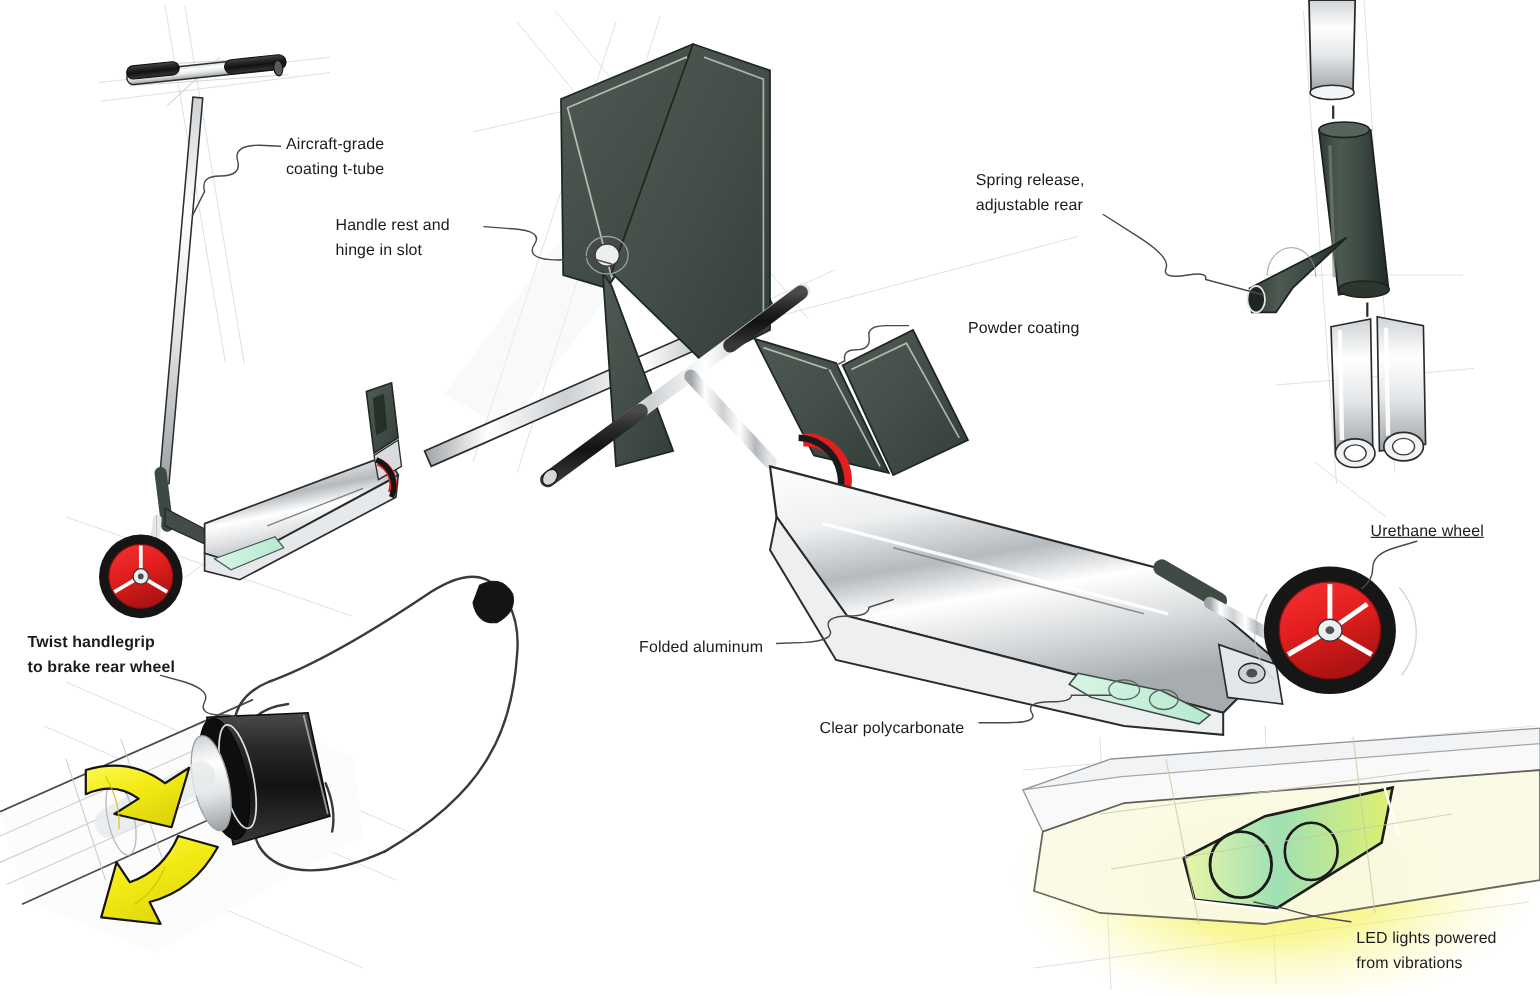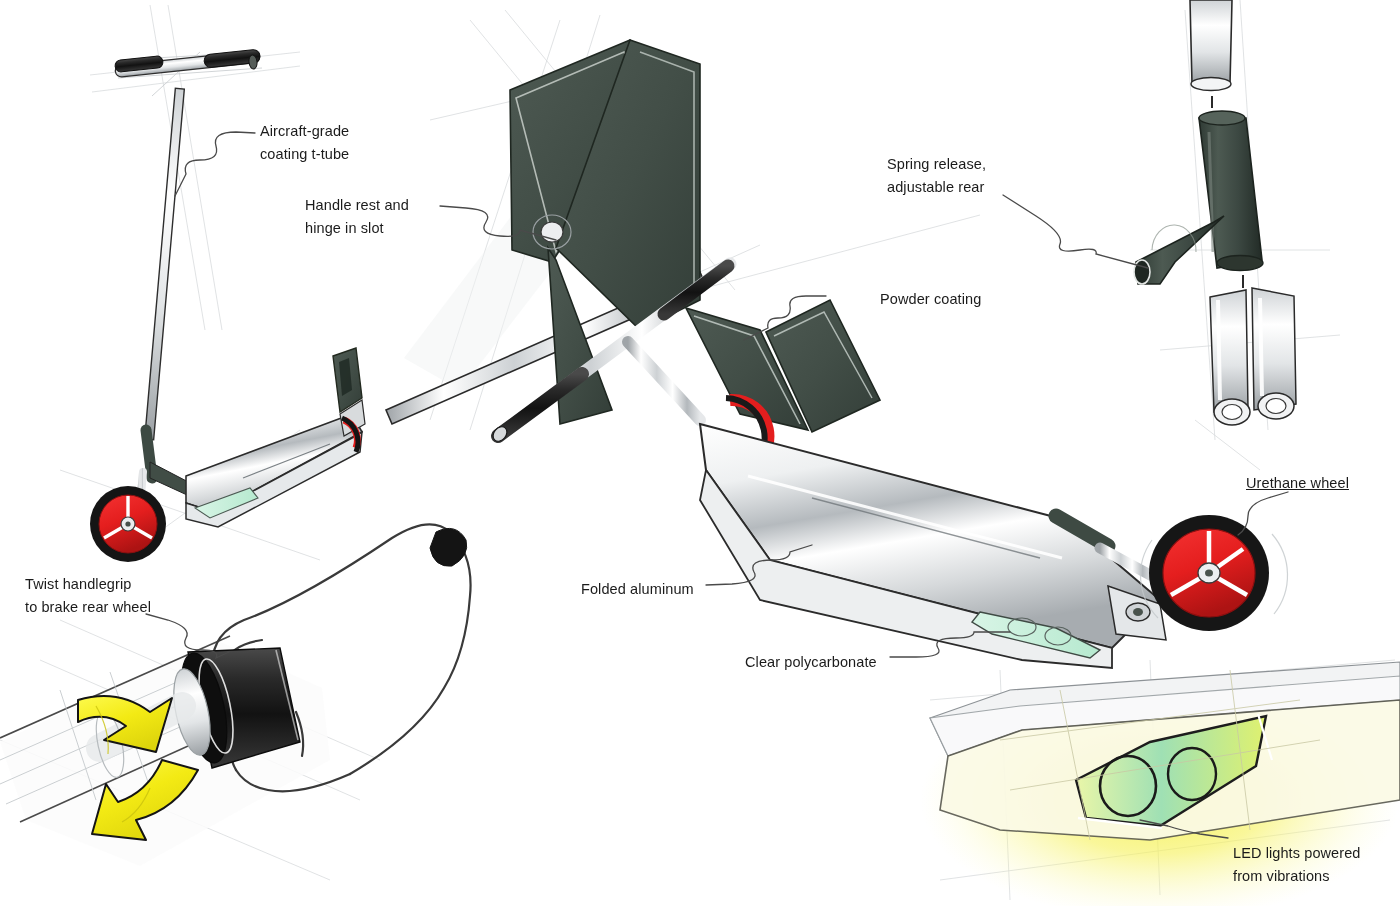--- a/index.html
+++ b/index.html
@@ -338,21 +338,21 @@
 </div>
 
 <div class="anno" style="left:832px; top:288px;margin-left:48px;">
   <div>Powder coating</div>
 </div>
 
 <div class="anno" style="left:1246px; top:472px;text-decoration:underline;">
   <div>Urethane wheel</div>
 </div>
 
-<div class="anno" style="left:25px; top:573px;">
+<div class="anno" style="left:25px; top:573px;font-weight:bold;">
   <div>Twist handlegrip</div>
   <div>to brake rear wheel</div>
 </div>
 
 <div class="anno" style="left:581px; top:578px;">
   <div>Folded aluminum</div>
 </div>
 
 <div class="anno" style="left:745px; top:651px;">
   <div>Clear polycarbonate</div>

